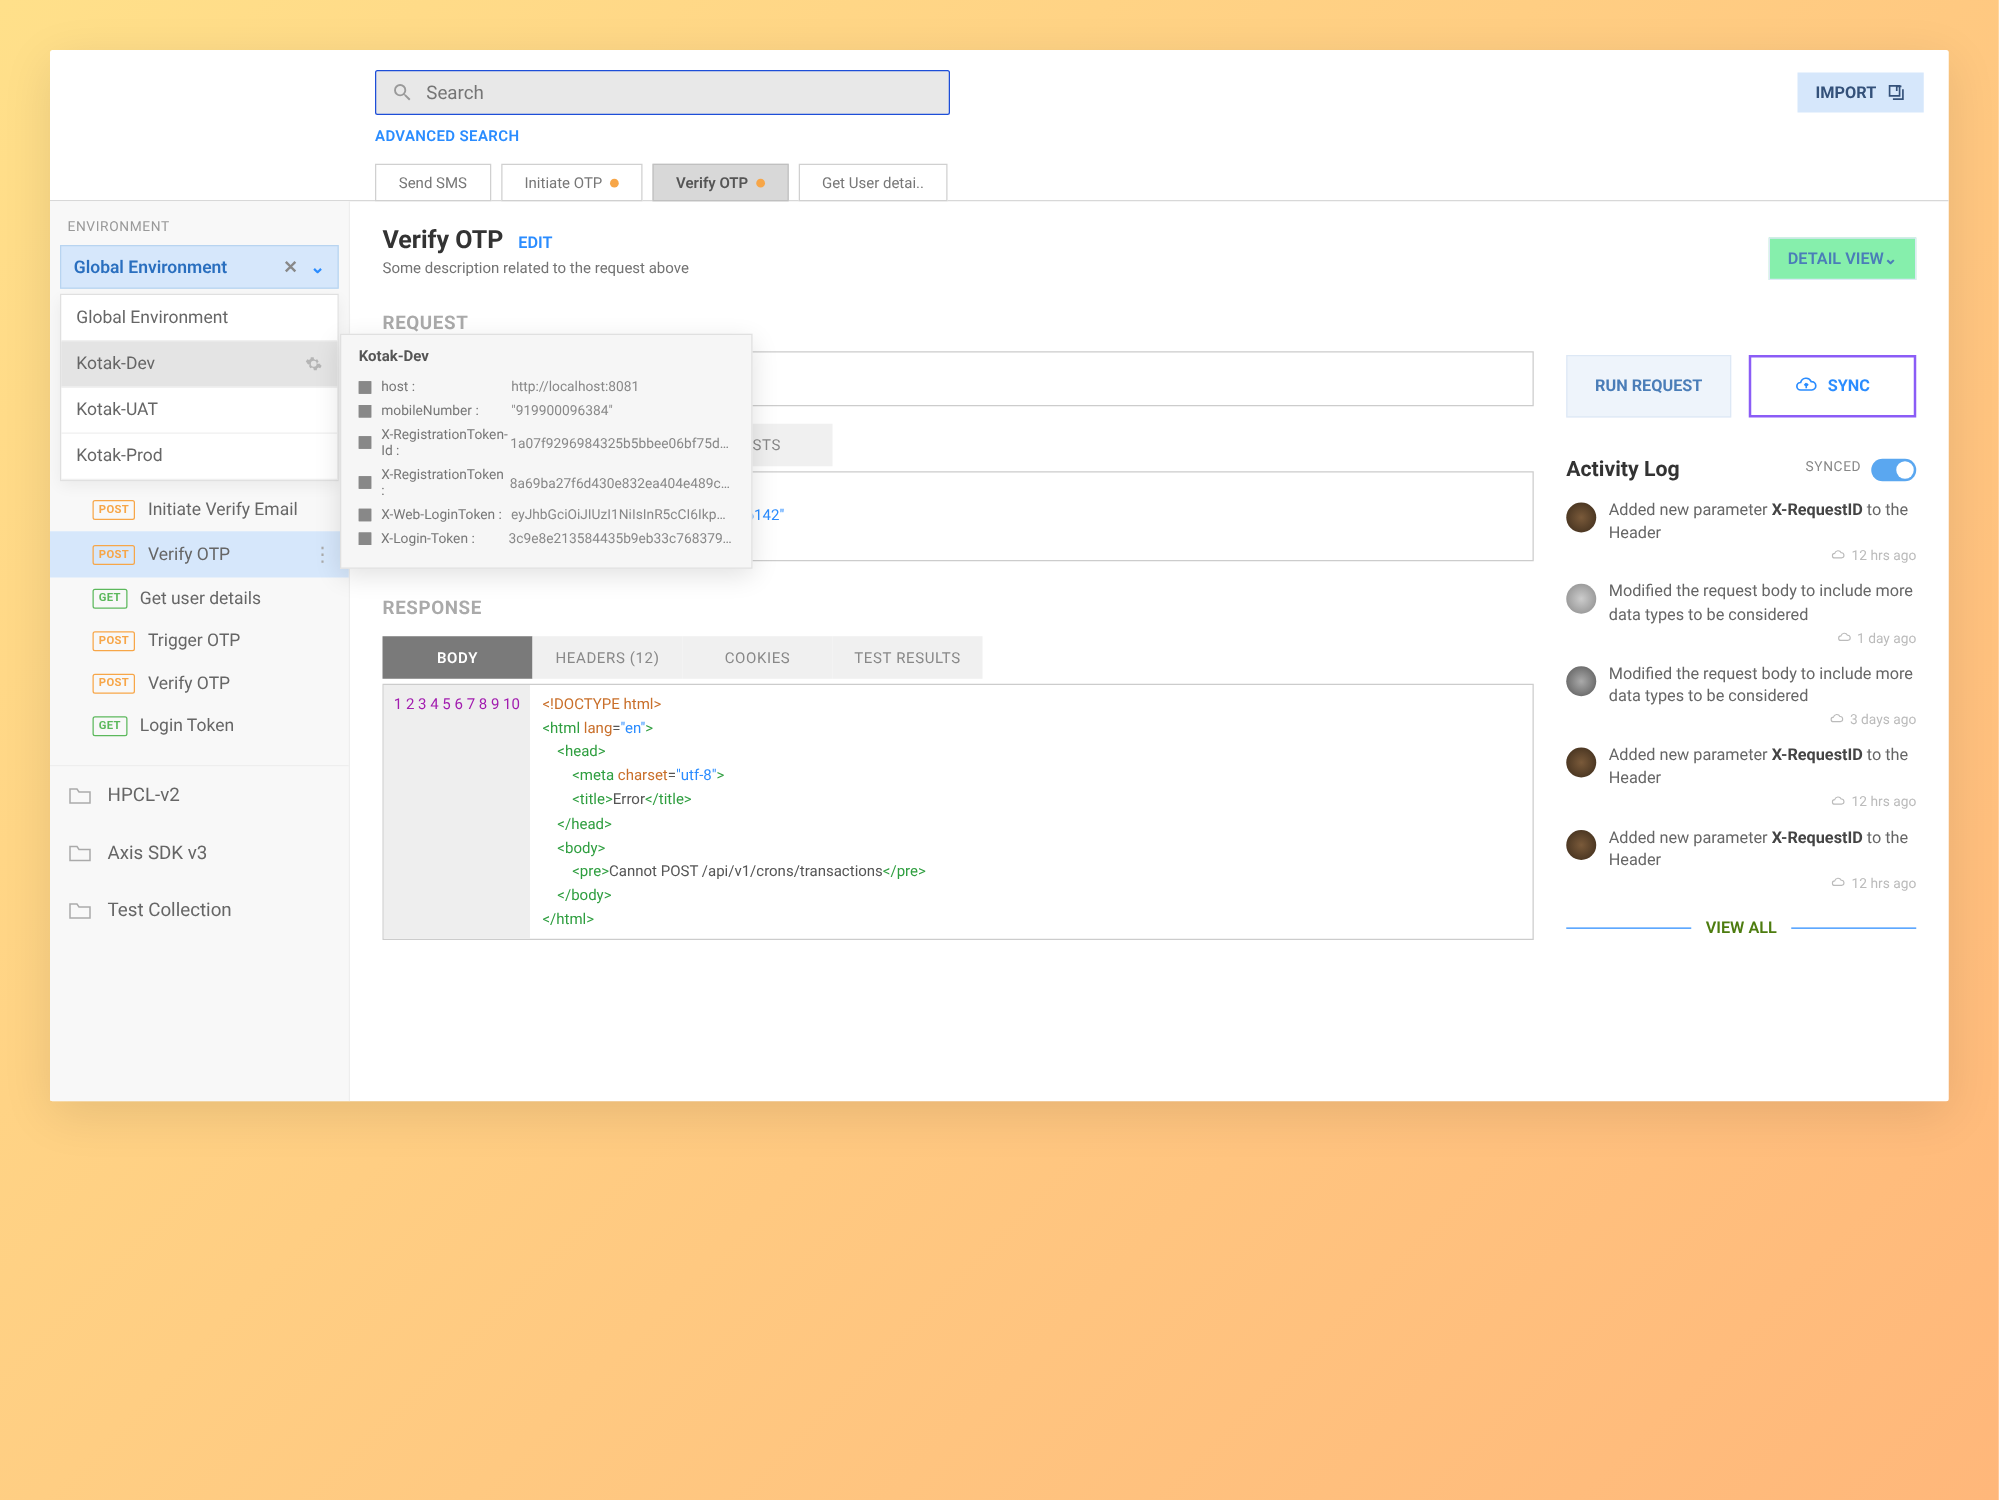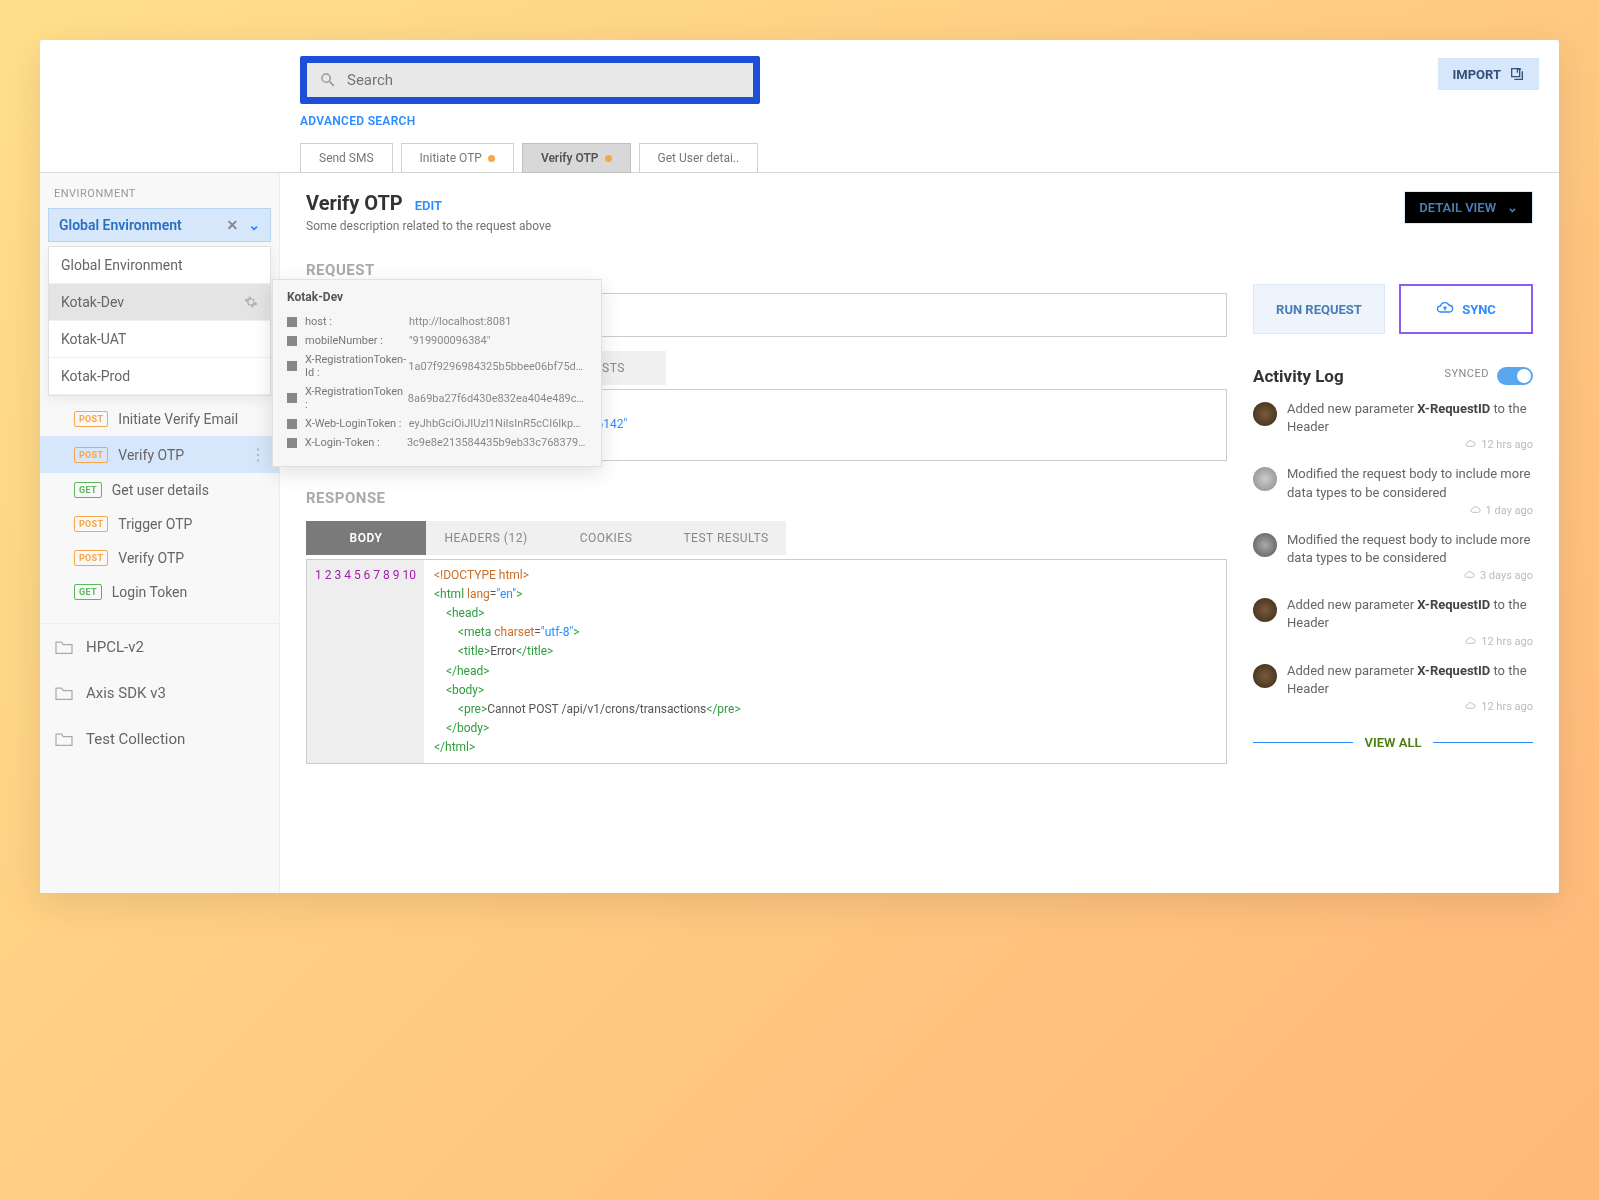--- a/index.html
+++ b/index.html
@@ -3,21 +3,21 @@
 <meta charset="utf-8">
 <style>
   *{box-sizing:border-box;margin:0;padding:0;font-family:-apple-system,BlinkMacSystemFont,"Segoe UI",Roboto,sans-serif;}
   body{background:linear-gradient(135deg,#ffe08a 0%,#ffb77a 100%);padding:40px;min-height:1200px;}
   .app{background:#fff;border-radius:2px;box-shadow:0 10px 40px rgba(0,0,0,0.1);overflow:hidden;}
   
   .topbar{display:flex;align-items:flex-start;padding:16px 20px 0 20px;}
   .topbar-left{width:240px;}
   .topbar-center{flex:1;}
   .topbar-right{padding-top:2px;}
-  .search-box{display:flex;align-items:center;background:#e8e8e8;border:7px solid #1d4ed8;border-radius:2px;padding:8px 12px;width:460px;}
+  .search-box{display:flex;align-items:center;background:#e8e8e8;border:1px solid #1d4ed8;border-radius:2px;padding:8px 12px;width:460px;}
   .search-box svg{width:18px;height:18px;fill:#999;margin-right:10px;}
   .search-box input{border:none;background:transparent;font-size:15px;color:#666;outline:none;flex:1;}
   .adv-search{color:#2a8cff;font-weight:600;font-size:12px;letter-spacing:0.3px;margin-top:10px;display:inline-block;}
   .import-btn{background:#d6e7fb;color:#34517a;font-weight:700;font-size:13px;padding:8px 14px;border:none;display:flex;align-items:center;gap:8px;cursor:pointer;}
   .import-btn svg{width:16px;height:16px;}
   
   .tabs-row{display:flex;gap:8px;margin:14px 0 0 260px;}
   .tab{background:#fff;border:1px solid #d0d0d0;border-bottom:1px solid #d0d0d0;padding:7px 18px;font-size:12px;color:#777;position:relative;cursor:pointer;}
   .tab.active{background:#d8d8d8;border-color:#c0c0c0;color:#555;font-weight:600;}
   .tab .dot{width:7px;height:7px;background:#f7a648;border-radius:50%;display:inline-block;margin-left:6px;}
@@ -52,21 +52,21 @@
   .coll-item{display:flex;align-items:center;gap:12px;padding:14px 14px;font-size:15px;color:#666;cursor:pointer;}
   .coll-item svg{width:20px;height:16px;stroke:#aaa;fill:none;stroke-width:1.5;}
   
   .content{flex:1;padding:18px 26px;display:flex;gap:26px;}
   .center{flex:1;min-width:0;}
   .rightcol{width:280px;}
   .title-row{display:flex;align-items:baseline;gap:12px;}
   .title-row h2{font-size:20px;color:#333;}
   .edit-link{color:#2a8cff;font-weight:600;font-size:13px;cursor:pointer;}
   .subtitle{font-size:12px;color:#737373;margin-top:4px;}
-  .detail-view-btn{background:#000000;border:1px solid #dde8f5;color:#4a7db8;padding:8px 14px;font-weight:600;font-size:13px;display:flex;align-items:center;gap:11px;cursor:pointer;float:right;}
+  .detail-view-btn{background:#86efac;border:1px solid #dde8f5;color:#4a7db8;padding:8px 14px;font-weight:600;font-size:13px;display:flex;align-items:center;gap:0;cursor:pointer;float:right;margin-top:11px;}
   .section-head{font-size:15px;font-weight:700;color:#aaa;letter-spacing:0.5px;margin:28px 0 14px;}
   .url-input{width:100%;border:1px solid #ccc;padding:11px 14px;font-size:17px;color:#666;}
   .sub-tabs{display:flex;margin-top:14px;gap:0;}
   .sub-tab{padding:10px 0;font-size:12px;color:#888;text-align:center;letter-spacing:0.5px;cursor:pointer;width:120px;background:#f0f0f0;}
   .sub-tab.active{background:#7a7a7a;color:#fff;font-weight:600;}
   .code-box{border:1px solid #ccc;margin-top:4px;display:flex;font-family:Menlo,Consolas,monospace;font-size:12px;}
   .gutter{background:#eee;color:#a21caf;padding:6px 8px;text-align:right;line-height:1.6;user-select:none;}
   .code{padding:6px 10px;line-height:1.6;white-space:pre;color:#555;flex:1;overflow:auto;}
   .tok-key{color:#c96f2a;}
   .tok-str{color:#2a8cff;}

